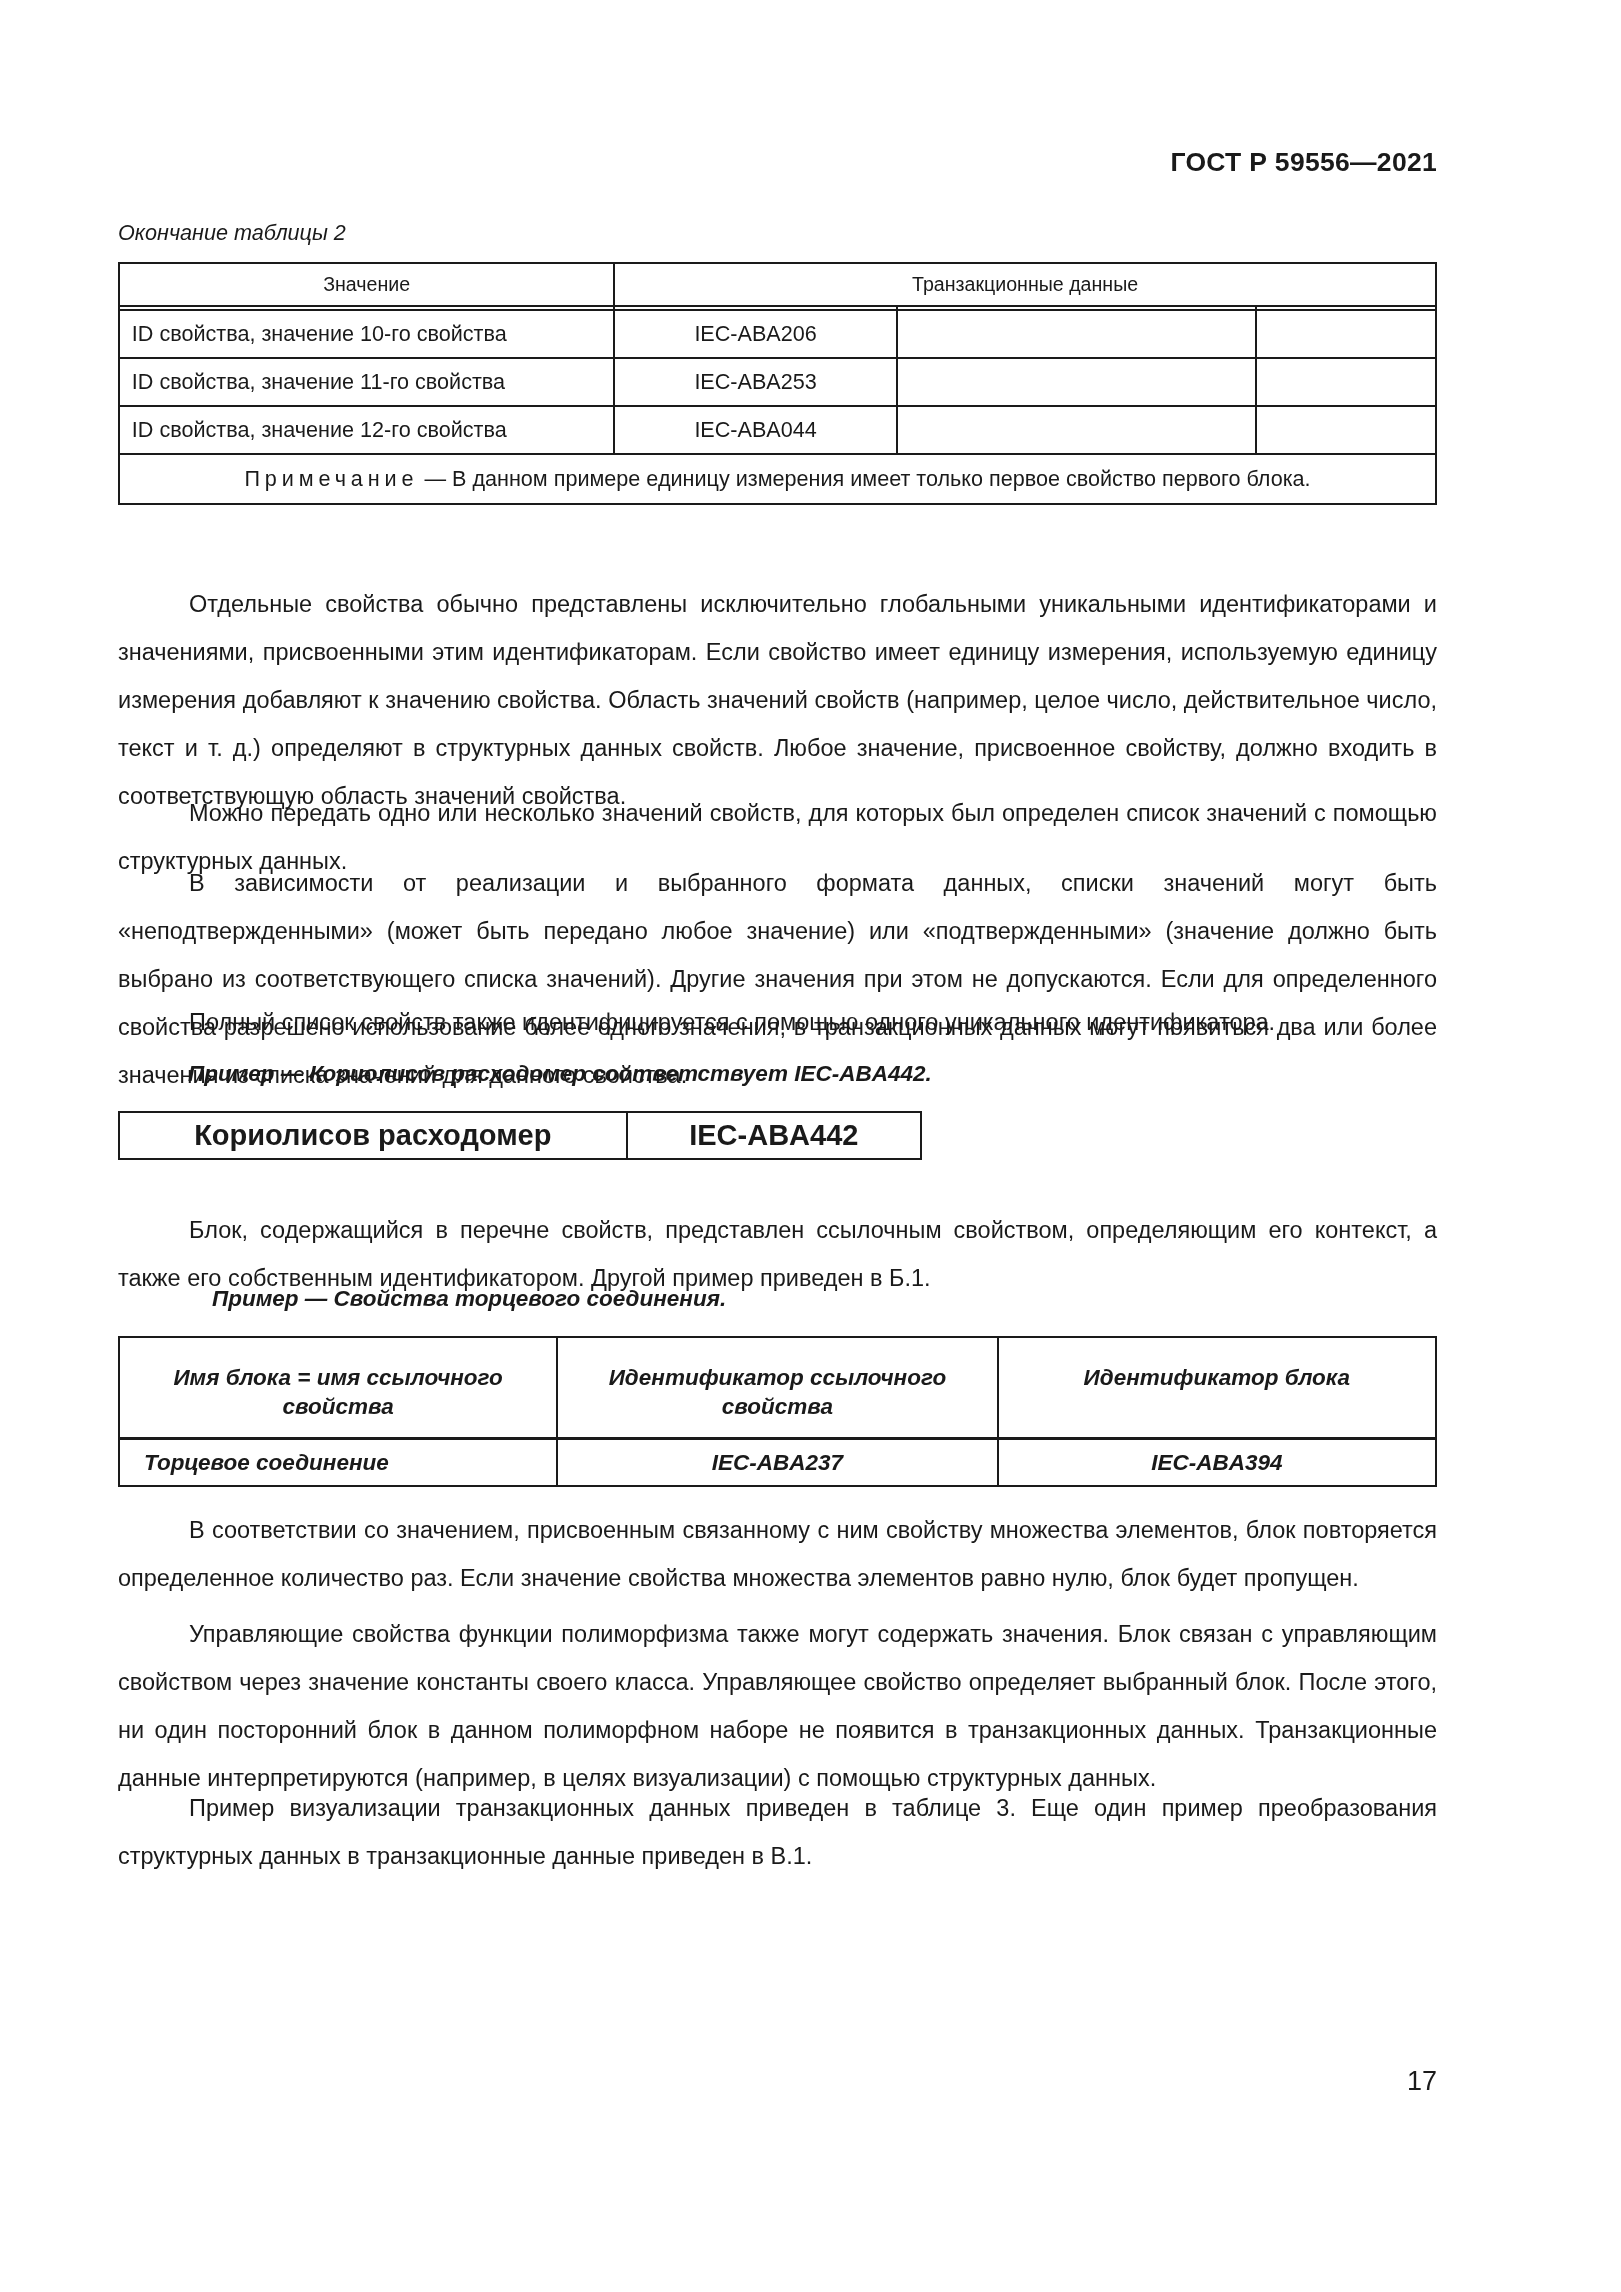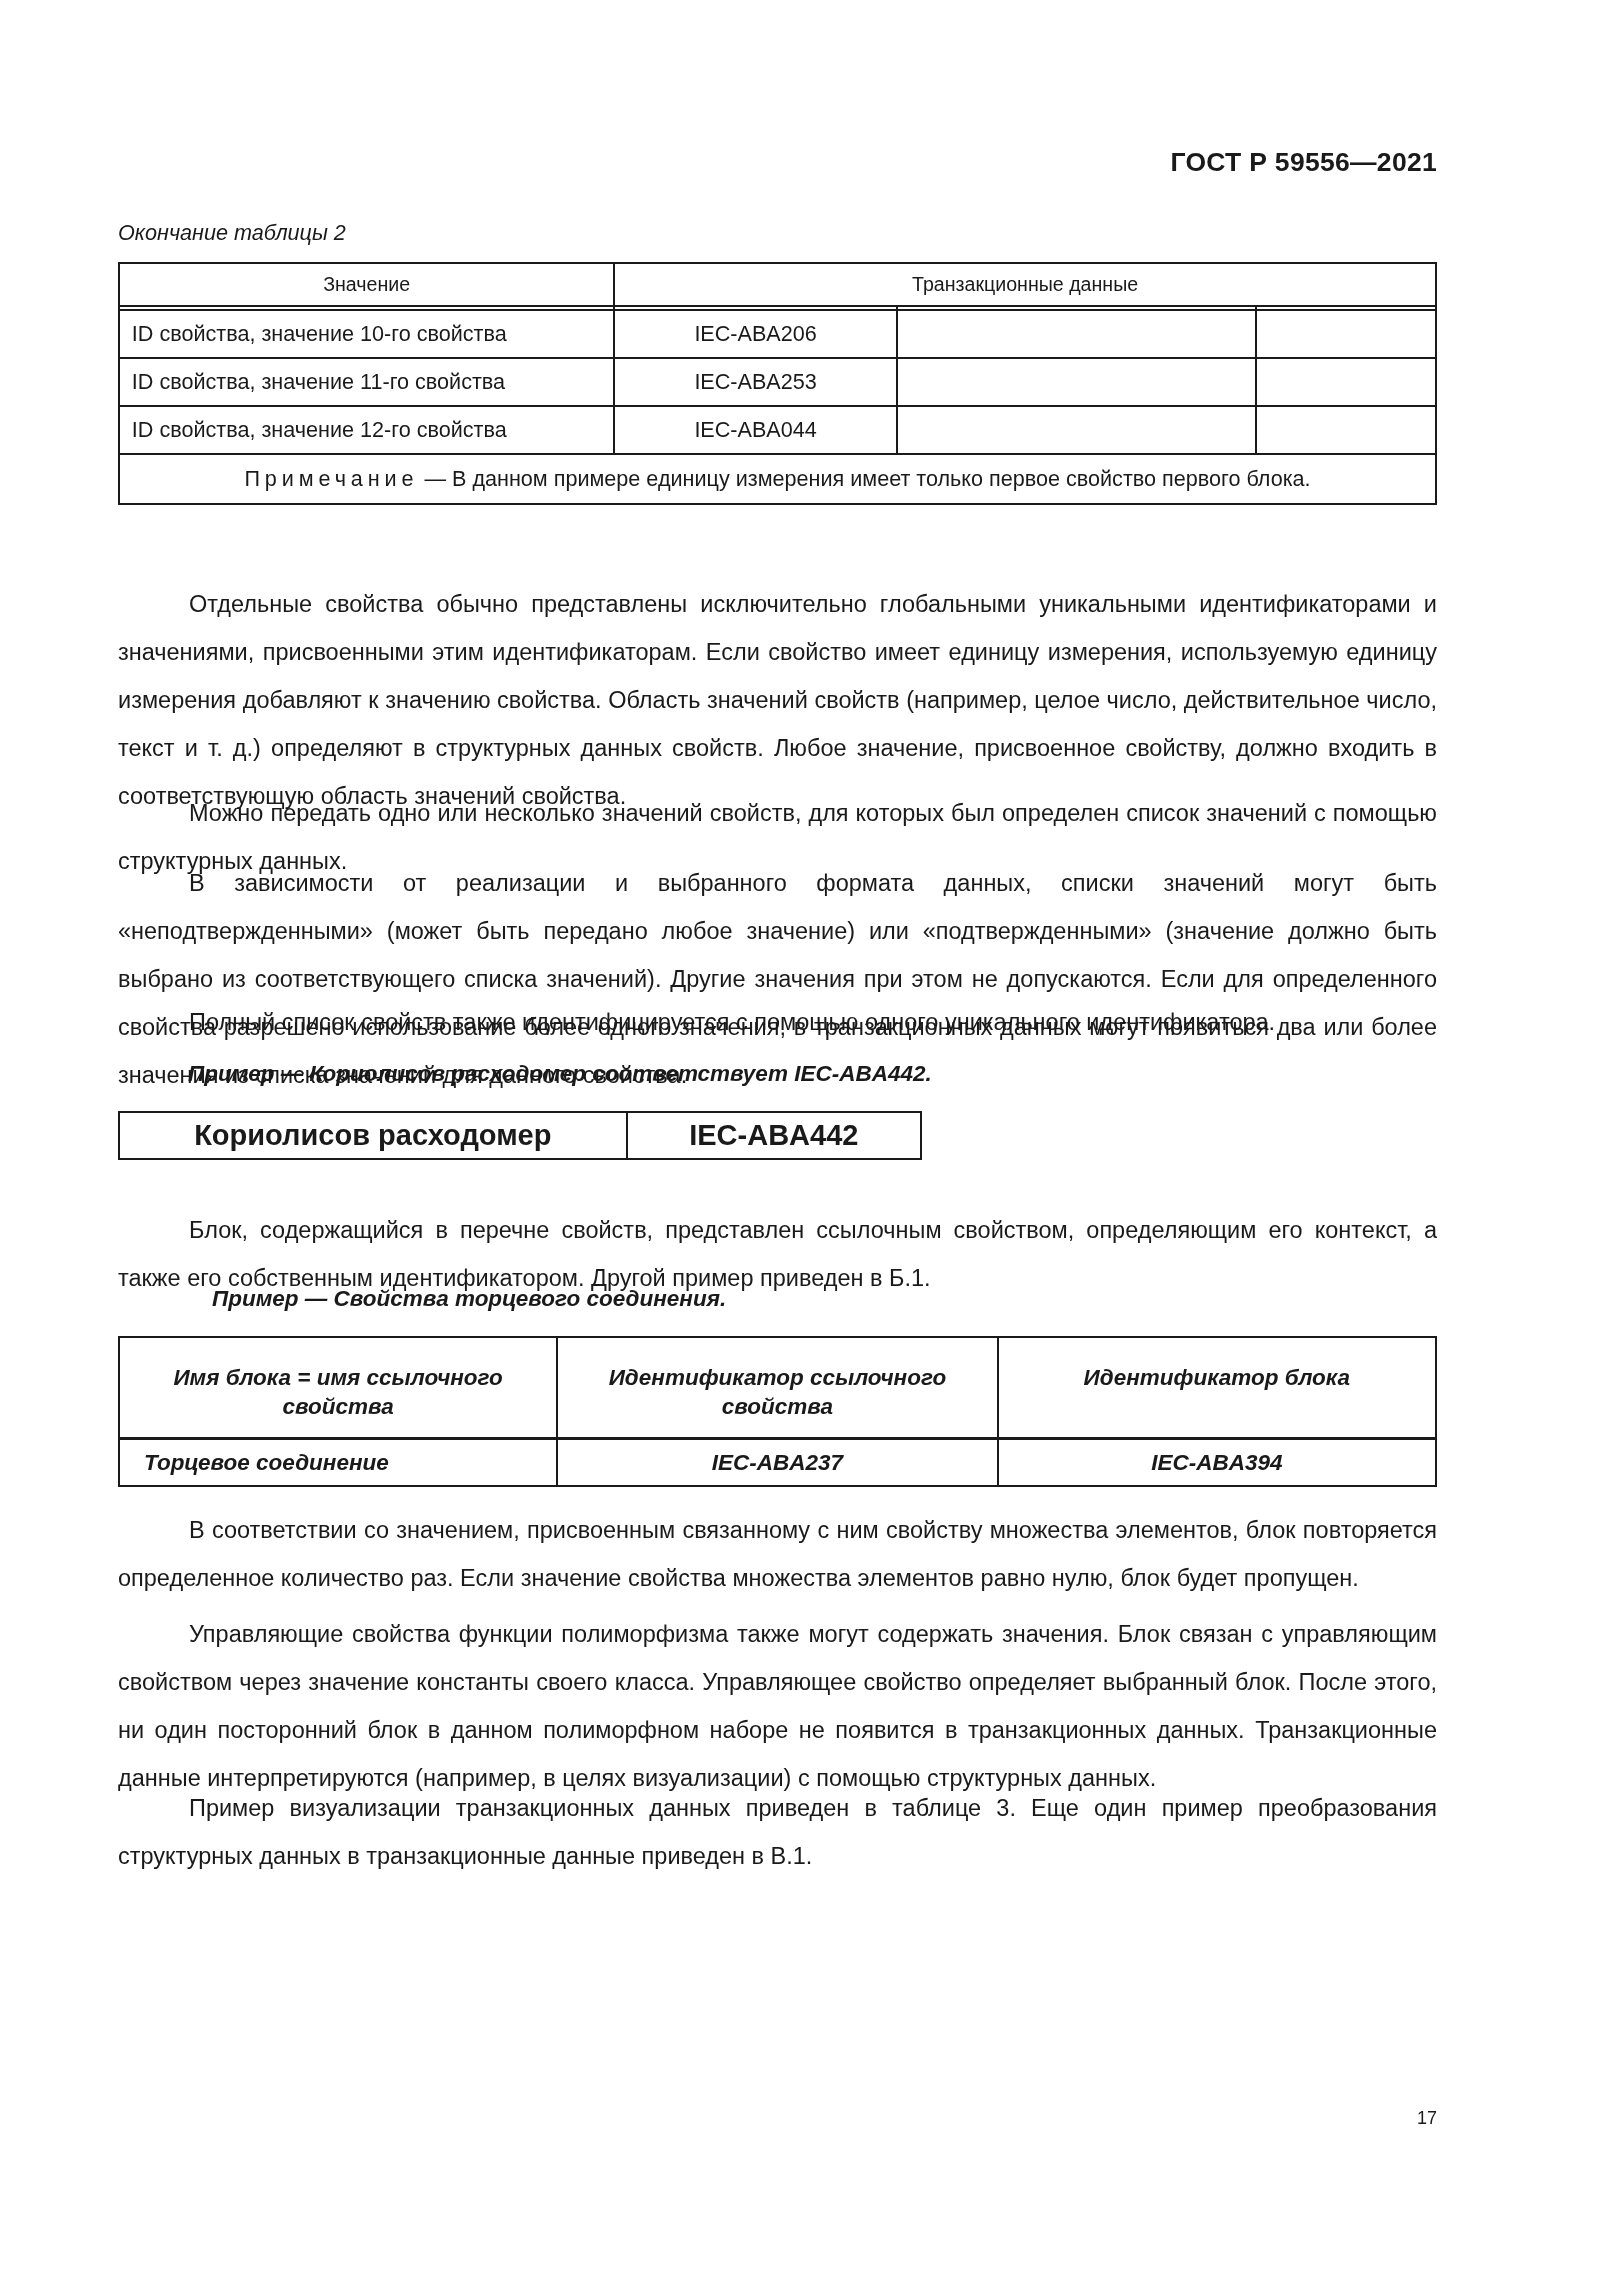--- a/index.html
+++ b/index.html
@@ -29,21 +29,21 @@
   .t2 { left: 118px; top: 1111px; width: 804px; border: 2.9px solid #1a1a1a; }
   .t2 td { height: 45px; font-weight: bold; text-align: center; font-size: 29px; }
   .t2 td.c1 { border-right: 2px solid #1a1a1a; width: 482px; }
   
   .t3 { left: 118px; top: 1336px; width: 1319px; border: 2.9px solid #1a1a1a; }
   .t3 td { font-weight: bold; font-style: italic; font-size: 22.5px; border-right: 2px solid #1a1a1a; }
   .t3 .hdr td { height: 74px; text-align: center; vertical-align: top; padding-top: 25px; line-height: 29px;
                 border-bottom: 3.9px solid #1a1a1a; }
   .t3 .row td { height: 45px; text-align: center; }
   .t3 .row td.c1 { text-align: left; padding-left: 24px; }
-  .page-num { left: 1372px; top: 2066px; width: 65px; text-align: right; font-size: 18px; margin-top: 42px; }
+  .page-num { left: 1372px; top: 2066px; width: 65px; text-align: right; font-size: 27px; }
 </style>
 </head>
 <body>
 
 <div class="abs doc-header">ГОСТ Р 59556—2021</div>
 
 <div class="abs caption">Окончание таблицы 2</div>
 
 <table class="t1">
   <colgroup>

